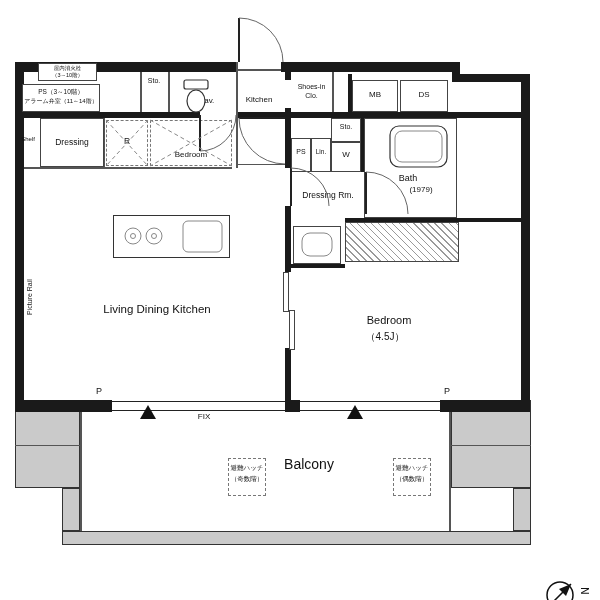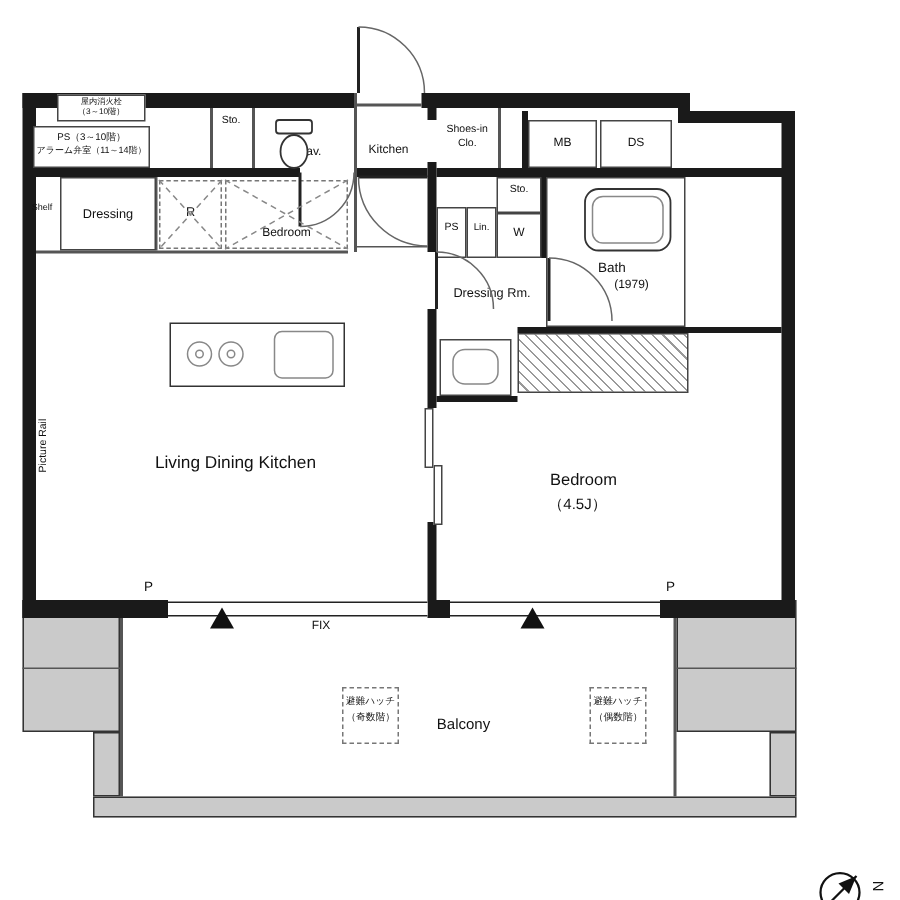--- a/index.html
+++ b/index.html
@@ -90,41 +90,41 @@
   <div class="rt" style="left:289px;top:310px;width:6px;height:40px"></div>
 
   <div class="rt" style="left:38px;top:63px;width:59px;height:18px"></div>
   <div class="rt" style="left:22px;top:84px;width:78px;height:28px"></div>
   <div class="dash" style="left:228px;top:458px;width:38px;height:38px"></div>
   <div class="dash" style="left:393px;top:458px;width:38px;height:38px"></div>
 
   <div class="lbl" style="left:57px;top:303px;width:200px;font-size:11.5px">Living Dining Kitchen</div>
   <div class="lbl" style="left:339px;top:314px;width:100px;font-size:11px">Bedroom</div>
   <div class="lbl" style="left:335px;top:331px;width:100px;font-size:10px">（4.5J）</div>
-  <div class="lbl" style="left:259px;top:478px;width:100px;font-size:10px">Balcony</div>
+  <div class="lbl" style="left:259px;top:456px;width:100px;font-size:14px">Balcony</div>
   <div class="lbl" style="left:234px;top:95px;width:50px;font-size:8px">Kitchen</div>
   <div class="lbl" style="left:192px;top:96px;width:30px;font-size:8px">Lav.</div>
   <div class="lbl" style="left:291px;top:83px;width:41px;font-size:7px">Shoes-in</div>
   <div class="lbl" style="left:291px;top:92px;width:41px;font-size:7px">Clo.</div>
   <div class="lbl" style="left:42px;top:138px;width:60px;font-size:8.5px">Dressing</div>
   <div class="lbl" style="left:16px;top:136px;width:24px;font-size:6px">Shelf</div>
   <div class="lbl" style="left:107px;top:137px;width:40px;font-size:8.5px">R</div>
   <div class="lbl" style="left:163px;top:150px;width:56px;font-size:8px;background:#fff">Bedroom</div>
   <div class="lbl" style="left:140px;top:77px;width:28px;font-size:7px">Sto.</div>
   <div class="lbl" style="left:331px;top:123px;width:30px;font-size:7px">Sto.</div>
   <div class="lbl" style="left:352px;top:90px;width:46px;font-size:8px">MB</div>
   <div class="lbl" style="left:400px;top:90px;width:48px;font-size:8px">DS</div>
   <div class="lbl" style="left:291px;top:148px;width:20px;font-size:7px">PS</div>
   <div class="lbl" style="left:311px;top:148px;width:20px;font-size:6.5px">Lin.</div>
   <div class="lbl" style="left:331px;top:150px;width:30px;font-size:8px">W</div>
   <div class="lbl" style="left:289px;top:191px;width:78px;font-size:8.5px">Dressing Rm.</div>
   <div class="lbl" style="left:382px;top:173px;width:52px;font-size:9px">Bath</div>
   <div class="lbl" style="left:395px;top:185px;width:52px;font-size:8px">(1979)</div>
   <div class="lbl" style="left:-6px;top:293px;width:72px;font-size:7px;transform:rotate(-90deg)">Picture Rail</div>
-  <div class="lbl" style="left:194px;top:412px;width:40px;font-size:8px">FIX</div>
+  <div class="lbl" style="left:184px;top:412px;width:40px;font-size:8px">FIX</div>
   <div class="lbl" style="left:91px;top:386px;width:16px;font-size:9px">P</div>
   <div class="lbl" style="left:439px;top:386px;width:16px;font-size:9px">P</div>
   <div class="lbl" style="left:39px;top:65px;width:57px;font-size:5.5px">屋内消火栓</div>
   <div class="lbl" style="left:39px;top:72px;width:57px;font-size:5.5px">（3～10階）</div>
   <div class="lbl" style="left:23px;top:88px;width:76px;font-size:6.5px">PS（3～10階）</div>
   <div class="lbl" style="left:23px;top:98px;width:76px;font-size:6px">アラーム弁室（11～14階）</div>
   <div class="lbl" style="left:228px;top:464px;width:38px;font-size:6.5px">避難ハッチ</div>
   <div class="lbl" style="left:228px;top:475px;width:38px;font-size:6.5px">（奇数階）</div>
   <div class="lbl" style="left:393px;top:464px;width:38px;font-size:6.5px">避難ハッチ</div>
   <div class="lbl" style="left:393px;top:475px;width:38px;font-size:6.5px">（偶数階）</div>

